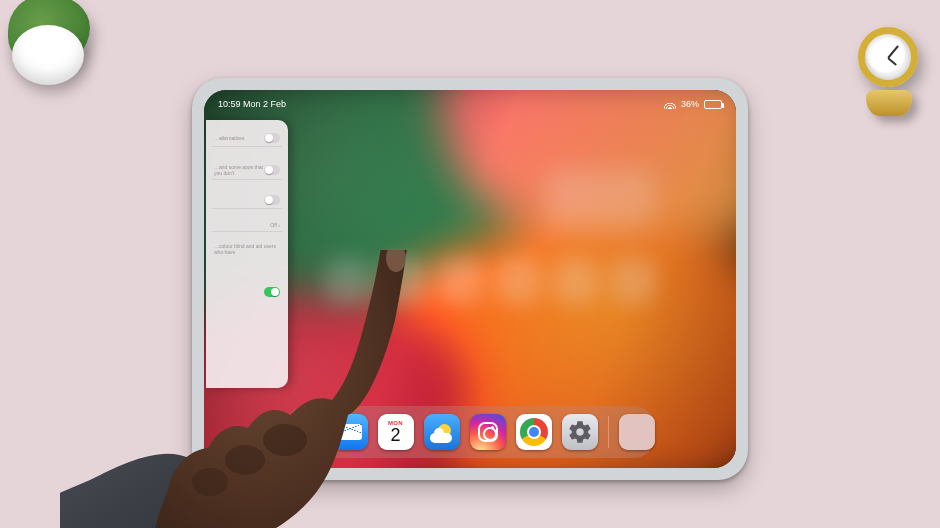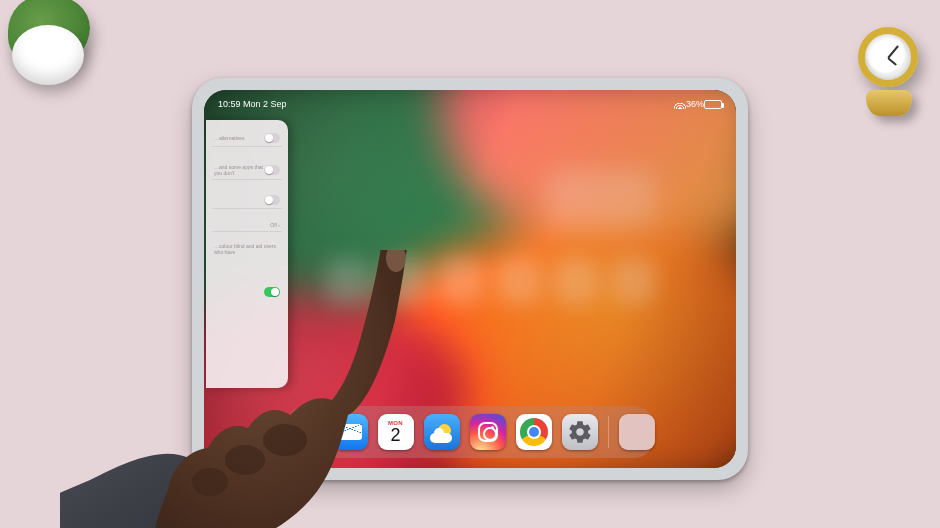--- a/index.html
+++ b/index.html
@@ -171,21 +171,21 @@
     display: flex;
     justify-content: space-between;
     align-items: center;
     padding: 0 14px;
     color: #fff;
     font-size: 9px;
     font-weight: 500;
     z-index: 5;
   }
   .status-left span { }
-  .status-right { display: flex; align-items: center; }
+  .status-right { display: flex; align-items: center; gap: 5px; }
   .wifi-icon {
     width: 12px; height: 9px;
     background:
       radial-gradient(circle at 50% 100%, #fff 0 1.6px, transparent 1.8px),
       radial-gradient(circle at 50% 100%, transparent 3.2px, #fff 3.4px 4.1px, transparent 4.3px),
       radial-gradient(circle at 50% 100%, transparent 5.4px, #fff 5.6px 6.3px, transparent 6.5px);
   }
   .battery-body {
     width: 18px; height: 9px; border: 1px solid #fff; border-radius: 2px; position: relative;
   }
@@ -366,21 +366,21 @@
         <i></i>
         <i></i>
         <i></i>
         <i></i>
         <i></i>
     </div>
 
     <div class="status-bar">
       <div class="status-left">
         <span>10:59</span>
-        <span>Mon 2 Sep</span>
+        <span>Mon 2 Feb</span>
       </div>
       <div class="status-right">
         <span class="wifi-icon"></span>
         <span>36%</span>
         <span class="battery-body"><span class="battery-fill"></span></span>
       </div>
     </div>
 
     <div class="settings-panel">
       <div class="row">

